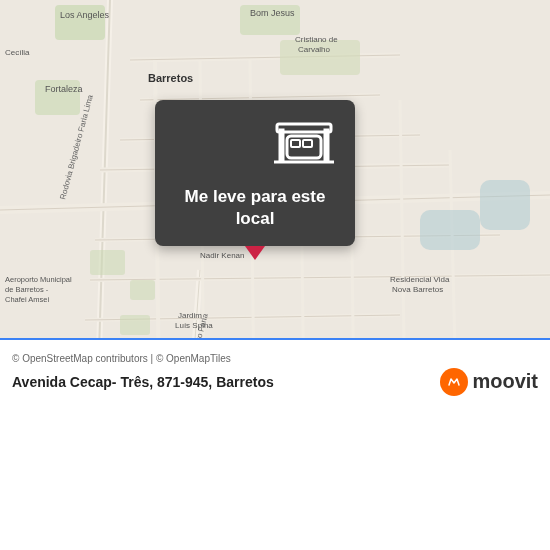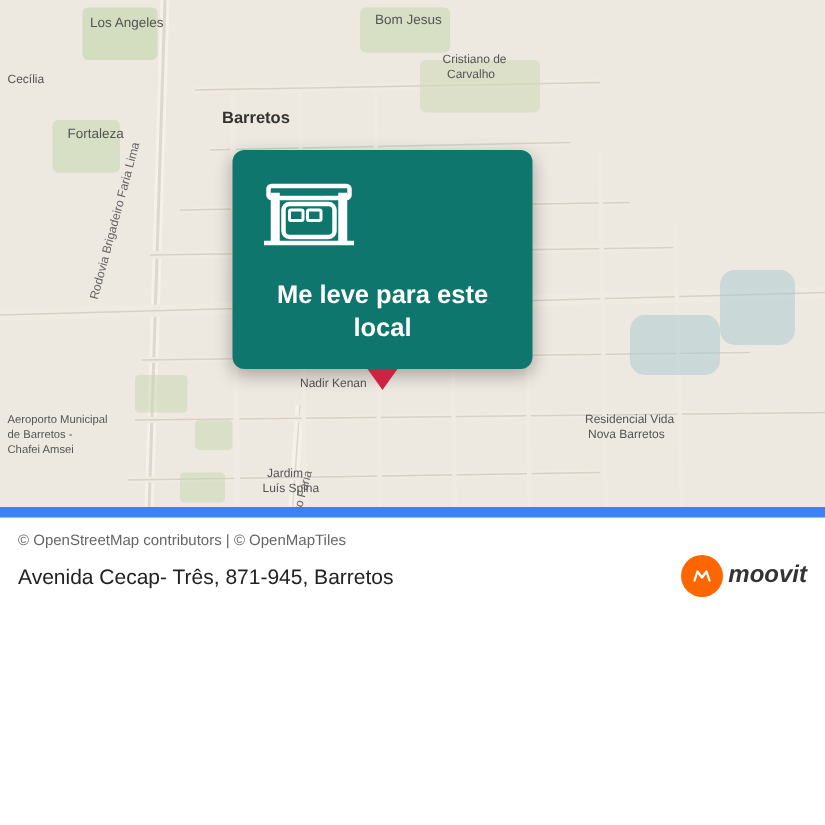--- a/index.html
+++ b/index.html
@@ -25,26 +25,26 @@
       width: 100%;
       height: 100%;
     }
 
     
     #popup-card {
       position: absolute;
       top: 100px;
       left: 155px;
       width: 200px;
-      background: #0f766e;
+      background: #404040;
       border-radius: 8px;
       padding: 16px;
       display: flex;
       flex-direction: column;
-      align-items: flex-start;
+      align-items: flex-end;
       box-shadow: 0 4px 12px rgba(0,0,0,0.3);
     }
 
     #bus-icon-container {
       width: 70px;
       height: 60px;
       display: flex;
       align-items: center;
       justify-content: center;
       margin-bottom: 10px;
@@ -68,66 +68,65 @@
       border-width: 14px 10px 0 10px;
       border-style: solid;
       border-color: #cc2244 transparent transparent transparent;
     }
 
     
     #bottom-bar {
       width: 550px;
       height: 70px;
       background: white;
-      border-top: 7px solid #3b82f6;
+      border-top: 2px solid #3b82f6;
       display: flex;
       flex-direction: column;
       justify-content: center;
       padding: 0 12px;
     }
 
     #attribution {
       font-size: 10px;
       color: #666;
       margin-bottom: 4px;
     }
 
     #address-row {
       display: flex;
       align-items: center;
       justify-content: space-between;
     }
 
     #address-text {
       font-size: 14px;
-      font-weight: 400;
+      font-weight: 700;
       color: #222;
     }
 
     #moovit-logo {
       display: flex;
       align-items: center;
       gap: 4px;
     }
 
     #moovit-icon {
       width: 28px;
       height: 28px;
       background: #ff6600;
       border-radius: 50%;
       display: flex;
       align-items: center;
       justify-content: center;
     }
 
     #moovit-label {
-      font-size: 16px;
+      font-size: 20px;
       font-weight: bold;
       color: #333;
-      font-style: italic;
     }
   </style>
 </head>
 <body>
 
 <div id="map-container">
   <svg id="map-svg" xmlns="http://www.w3.org/2000/svg">
 
     <rect width="550" height="480" fill="#ede8e0"></rect>
 

